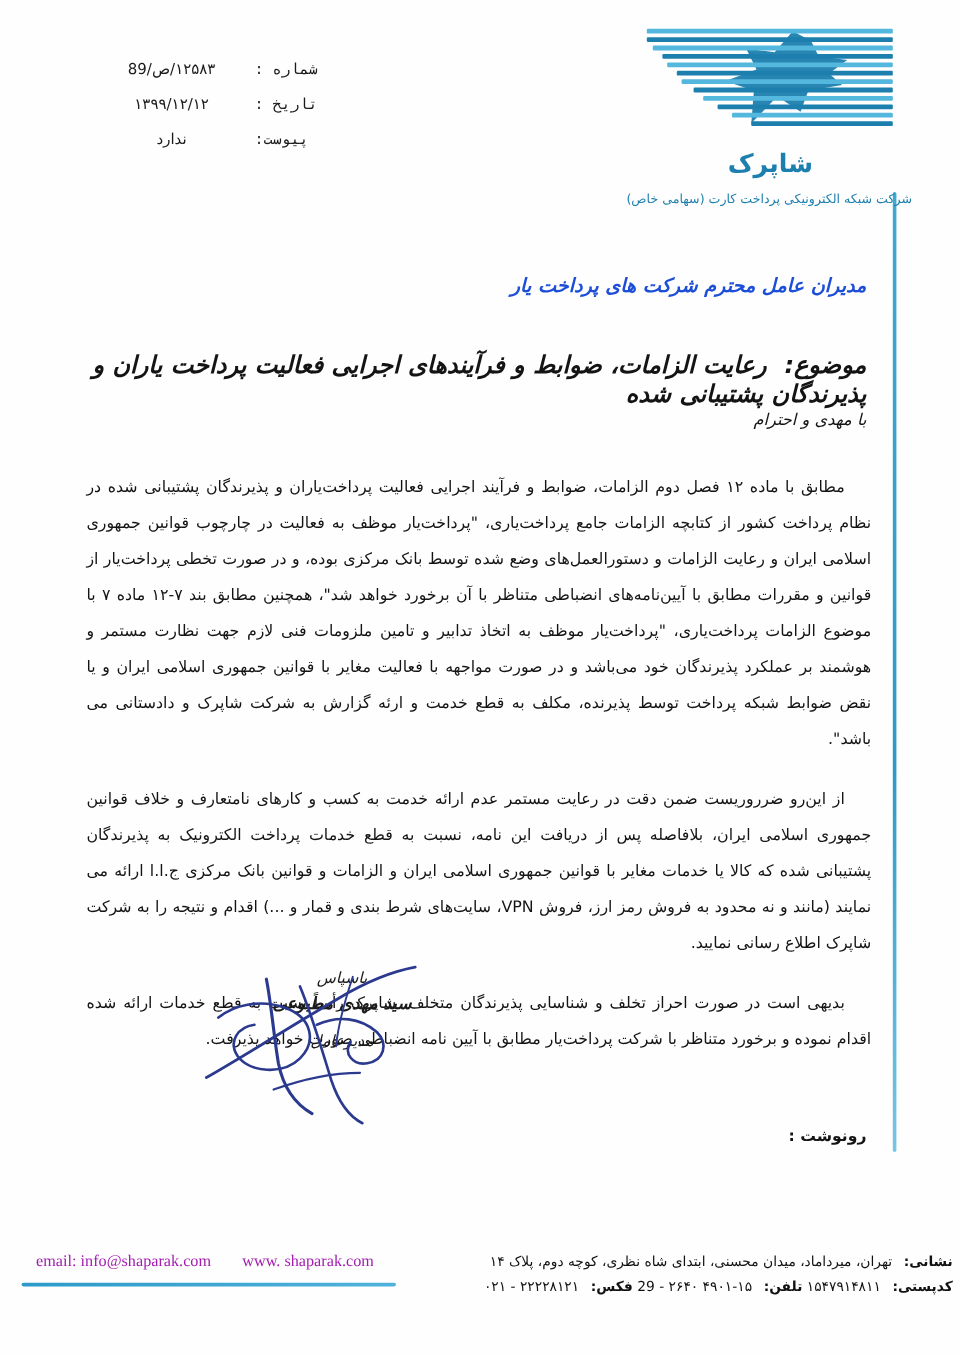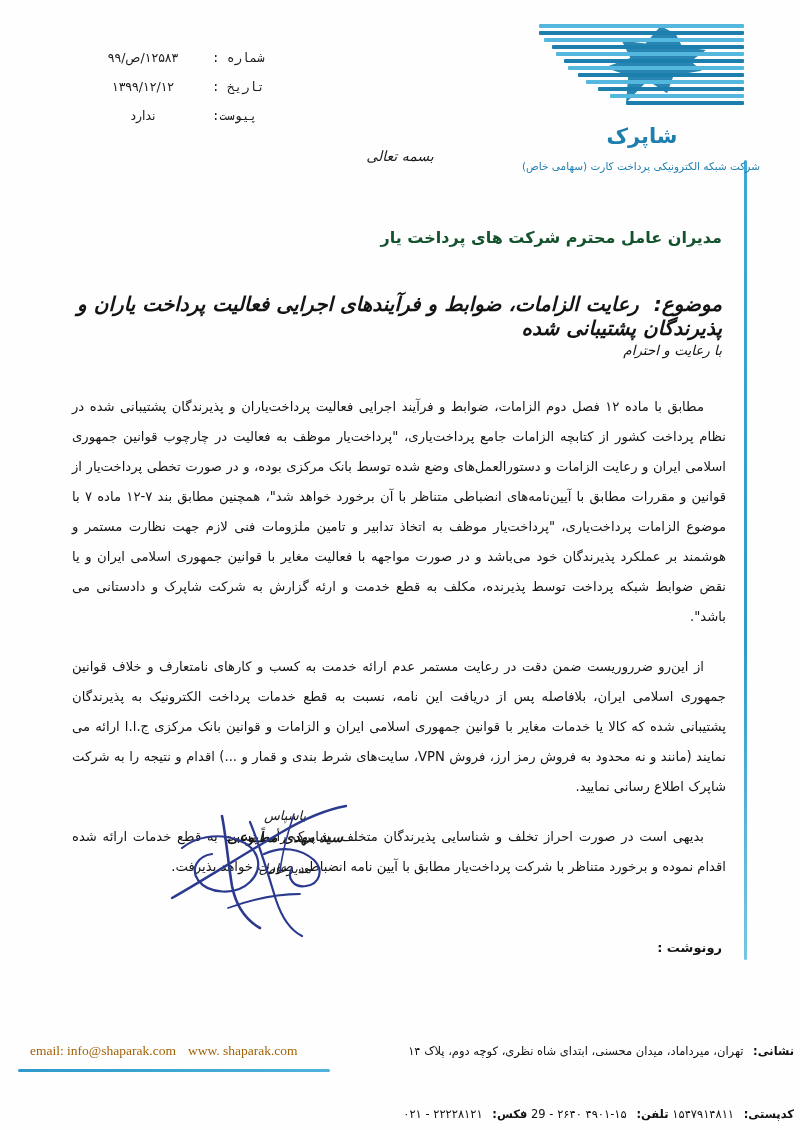--- a/index.html
+++ b/index.html
@@ -126,22 +126,23 @@
     font-style: italic;
     color: #1a1a1a;
   }
 
   
   .addressee {
     position: absolute;
     right: 78px;
     top: 228px;
     font-size: 16px;
+    font-style: italic;
     font-weight: bold;
-    color: #14532d;
+    color: #1d4ed8;
   }
   .subject {
     position: absolute;
     right: 78px;
     top: 292px;
     font-size: 20px;
     font-style: italic;
     font-weight: bold;
     color: #141414;
   }
@@ -225,36 +226,36 @@
     background: linear-gradient(to right, #2d9ac9, #4fb3dc);
     border-radius: 2px;
   }
   .footer-web {
     position: absolute;
     left: 30px;
     top: 0px;
     direction: ltr;
     font-family: "Liberation Serif", "DejaVu Serif", serif;
     font-size: 13.5px;
-    color: #a16207;
+    color: #a21caf;
     display: flex;
-    gap: 12px;
+    gap: 26px;
   }
   .footer-addr {
     position: absolute;
     right: 6px;
     top: -2px;
     width: 470px;
     font-size: 11.5px;
     line-height: 21px;
     text-align: right;
     color: #111;
   }
   .footer-addr .lbl { font-weight: bold; margin-left: 6px; }
-  .footer-addr .num { direction: ltr; unicode-bidi: embed; display: inline-block; margin-top: 42px; }
+  .footer-addr .num { direction: ltr; unicode-bidi: embed; display: inline-block; }
 </style>
 </head>
 <body>
 
 <div class="page">
 
   <div class="right-rule"></div>
 
   <div class="logo-block">
     <div class="logo-mark">
@@ -272,42 +273,41 @@
       <div class="stripe" style="top:72px; width:134px;"></div>
       <div class="stripe dark" style="top:79px; width:118px;"></div>
     </div>
     <div class="logo-name">شاپرک</div>
     <div class="logo-sub">شرکت شبکه الکترونیکی پرداخت کارت (سهامی خاص)</div>
   </div>
 
   <div class="meta">
     <div class="meta-row">
       <span class="meta-label">شماره :</span>
-      <span class="meta-value">۱۲۵۸۳/ص/۹۹</span>
+      <span class="meta-value">۱۲۵۸۳/ص/89</span>
     </div>
     <div class="meta-row">
       <span class="meta-label">تاریخ :</span>
       <span class="meta-value">۱۳۹۹/۱۲/۱۲</span>
     </div>
     <div class="meta-row">
       <span class="meta-label">پیوست:</span>
       <span class="meta-value">ندارد</span>
     </div>
   </div>
 
-  <div class="besmellah">بسمه تعالی</div>
 
   <div class="addressee">مدیران عامل محترم شرکت های پرداخت یار</div>
 
   <div class="subject">
     <span class="subject-label">موضوع:</span>
     <span>رعایت الزامات، ضوابط و فرآیندهای اجرایی فعالیت پرداخت یاران و پذیرندگان پشتیبانی شده</span>
   </div>
 
-  <div class="greeting">با رعایت و احترام</div>
+  <div class="greeting">با مهدی و احترام</div>
 
   <div class="body">
     <p class="para">مطابق با ماده ۱۲ فصل دوم الزامات، ضوابط و فرآیند اجرایی فعالیت پرداخت‌یاران و پذیرندگان پشتیبانی شده در نظام پرداخت کشور از کتابچه الزامات جامع پرداخت‌یاری، "پرداخت‌یار موظف به فعالیت در چارچوب قوانین جمهوری اسلامی ایران و رعایت الزامات و دستورالعمل‌های وضع شده توسط بانک مرکزی بوده، و در صورت تخطی پرداخت‌یار از قوانین و مقررات مطابق با آیین‌نامه‌های انضباطی متناظر با آن برخورد خواهد شد"، همچنین مطابق بند ۷-۱۲ ماده ۷ با موضوع الزامات پرداخت‌یاری، "پرداخت‌یار موظف به اتخاذ تدابیر و تامین ملزومات فنی لازم جهت نظارت مستمر و هوشمند بر عملکرد پذیرندگان خود می‌باشد و در صورت مواجهه با فعالیت مغایر با قوانین جمهوری اسلامی ایران و یا نقض ضوابط شبکه پرداخت توسط پذیرنده، مکلف به قطع خدمت و ارئه گزارش به شرکت شاپرک و دادستانی می باشد".</p>
     <p class="para">از این‌رو ضرروریست ضمن دقت در رعایت مستمر عدم ارائه خدمت به کسب و کارهای نامتعارف و خلاف قوانین جمهوری اسلامی ایران، بلافاصله پس از دریافت این نامه، نسبت به قطع خدمات پرداخت الکترونیک به پذیرندگان پشتیبانی شده که کالا یا خدمات مغایر با قوانین جمهوری اسلامی ایران و الزامات و قوانین بانک مرکزی ج.ا.ا ارائه می نمایند (مانند و نه محدود به فروش رمز ارز، فروش VPN، سایت‌های شرط بندی و قمار و ...) اقدام و نتیجه را به شرکت شاپرک اطلاع رسانی نمایید.</p>
     <p class="para">بدیهی است در صورت احراز تخلف و شناسایی پذیرندگان متخلف، شاپرک رأساً نسبت به قطع خدمات ارائه شده اقدام نموده و برخورد متناظر با شرکت پرداخت‌یار مطابق با آیین نامه انضباطی صورت خواهد پذیرفت.</p>
   </div>
 
   <div class="signature">
     <div class="sig-lines">
       <div class="sig-thanks">باسپاس</div>

